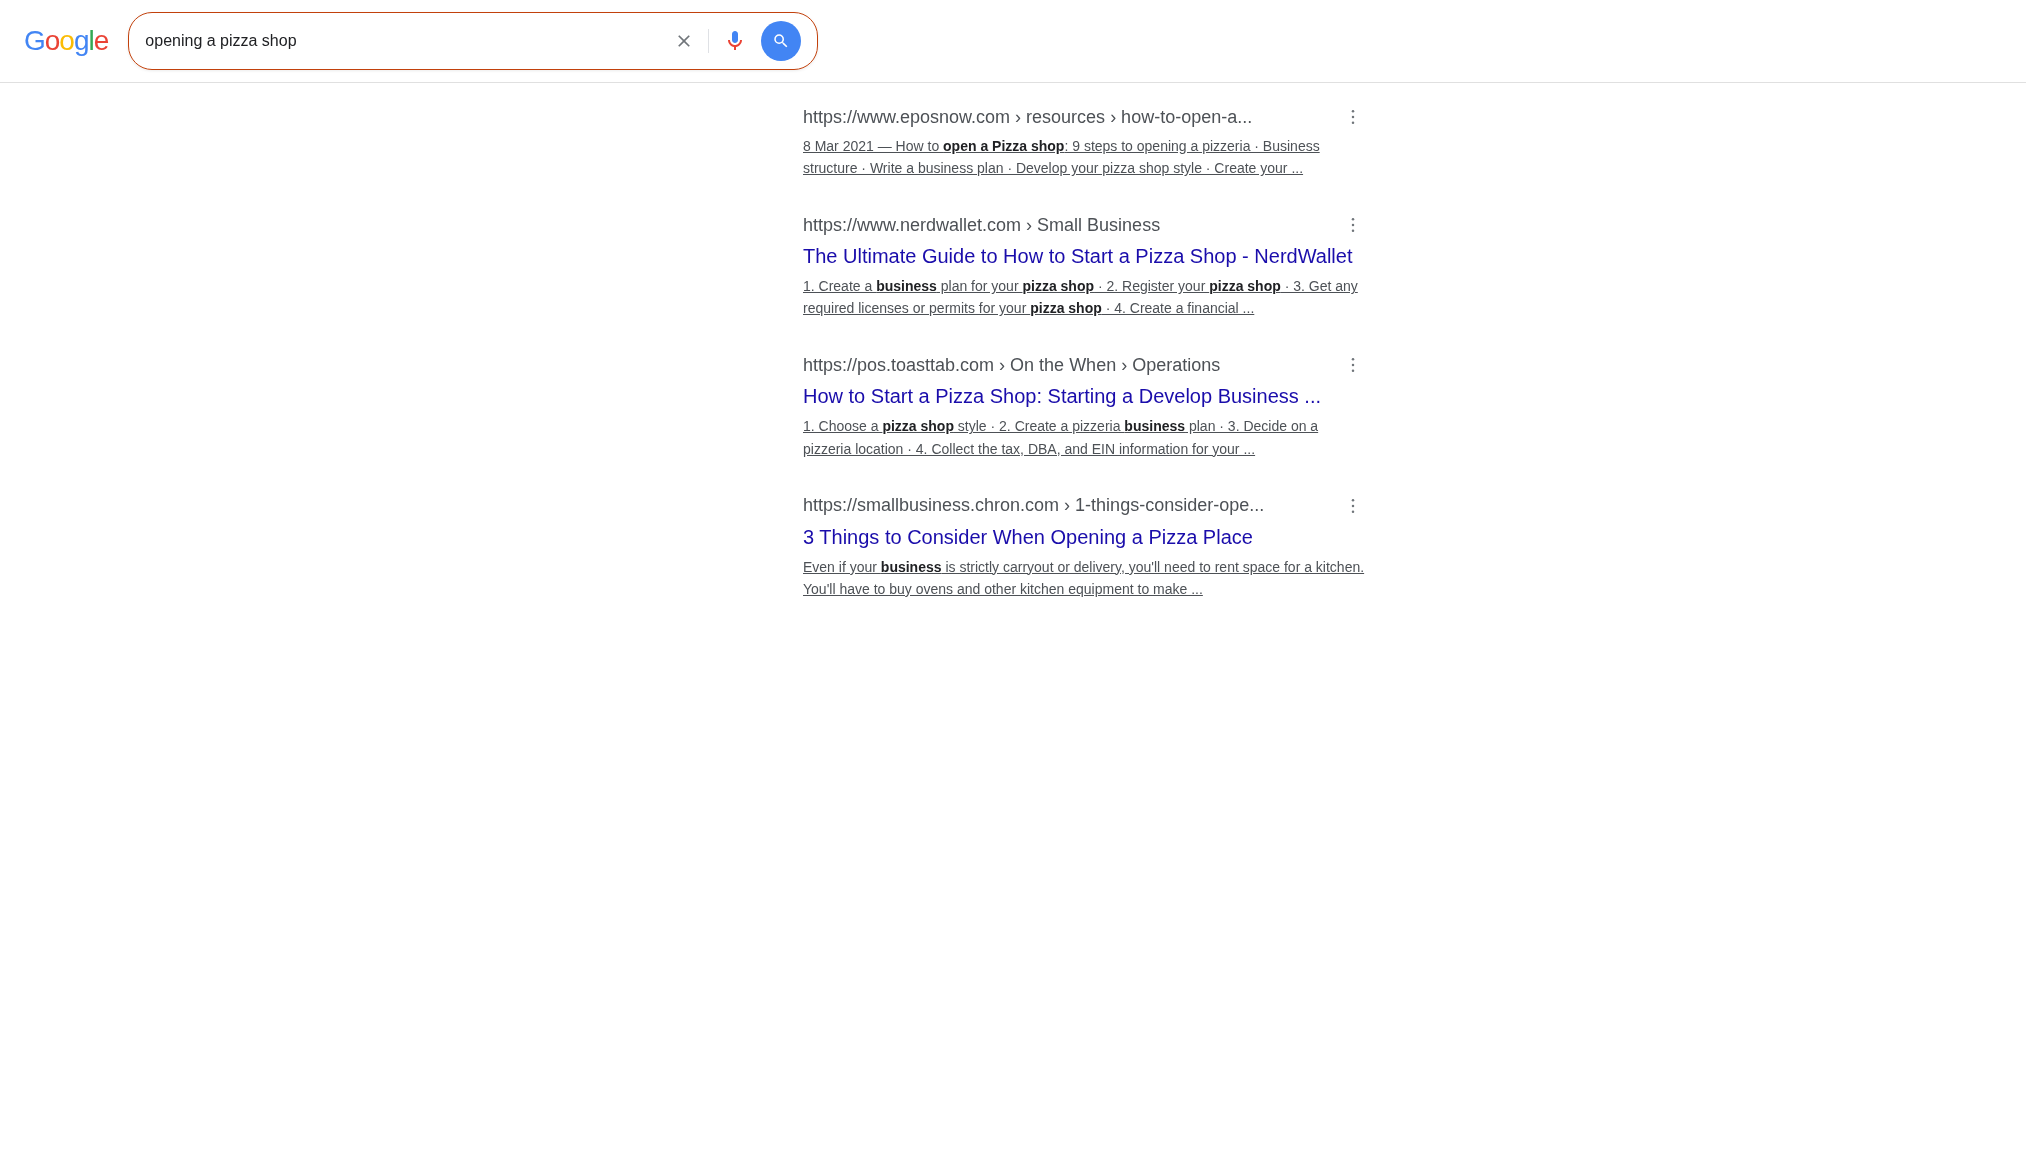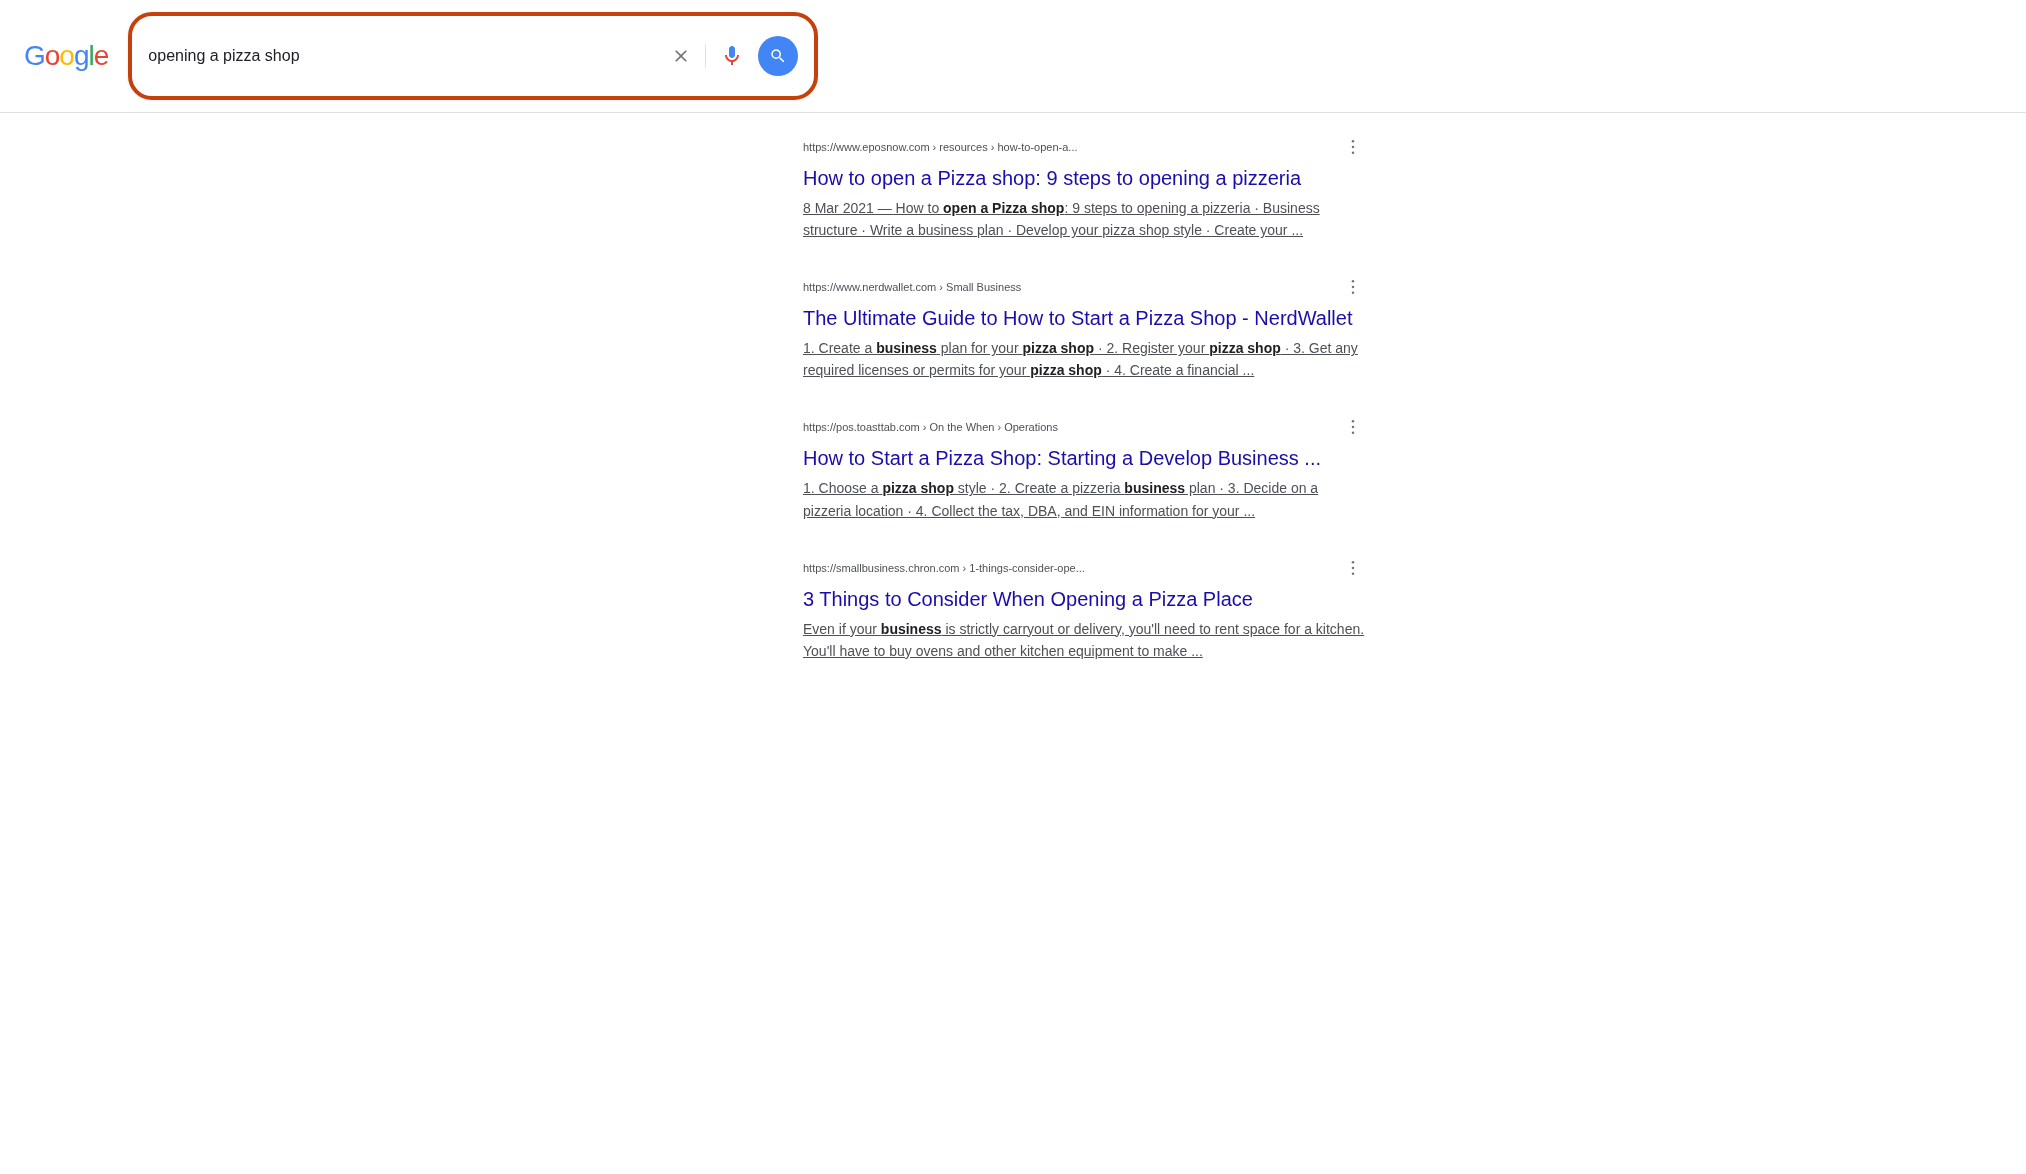--- a/index.html
+++ b/index.html
@@ -35,23 +35,23 @@
 
     .search-bar-wrapper {
       flex: 1;
       max-width: 690px;
       position: relative;
     }
 
     .search-bar {
       display: flex;
       align-items: center;
-      border: 4px solid #c2410c;
+      border: 1px solid #c2410c;
       border-radius: 24px;
-      padding: 20px 16px;
+      padding: 8px 16px;
       gap: 10px;
       box-shadow: 0 1px 3px rgba(0,0,0,0.08);
     }
 
     .search-input {
       flex: 1;
       border: none;
       outline: none;
       font-size: 16px;
       color: #202124;
@@ -118,21 +118,21 @@
     }
 
     .result-url-row {
       display: flex;
       align-items: center;
       gap: 8px;
       margin-bottom: 4px;
     }
 
     .result-url {
-      font-size: 11px;
+      font-size: 18px;
       color: #4d5156;
       flex: 1;
     }
 
     .three-dots-btn {
       background: none;
       border: none;
       cursor: pointer;
       color: #70757a;
       font-size: 18px;
@@ -206,21 +206,20 @@
     <div class="result-url-row">
       <span class="result-url">https://www.eposnow.com › resources › how-to-open-a...</span>
       <button class="three-dots-btn">
         <svg xmlns="http://www.w3.org/2000/svg" width="20" height="20" viewBox="0 0 24 24" fill="#70757a">
           <circle cx="12" cy="5" r="1.5"></circle>
             <circle cx="12" cy="12" r="1.5"></circle>
             <circle cx="12" cy="19" r="1.5"></circle>
         </svg>
       </button>
     </div>
-    <a class="result-title" href="#">How to open a Pizza shop: 9 steps to opening a pizzeria</a>
     <div class="result-snippet">
       8 Mar 2021 — How to <b>open a Pizza shop</b>: 9 steps to opening a pizzeria · Business structure · Write a business plan · Develop your pizza shop style · Create your ...
     </div>
   </div>
 
   <div class="result-item">
     <div class="result-url-row">
       <span class="result-url">https://www.nerdwallet.com › Small Business</span>
       <button class="three-dots-btn">
         <svg xmlns="http://www.w3.org/2000/svg" width="20" height="20" viewBox="0 0 24 24" fill="#70757a">

